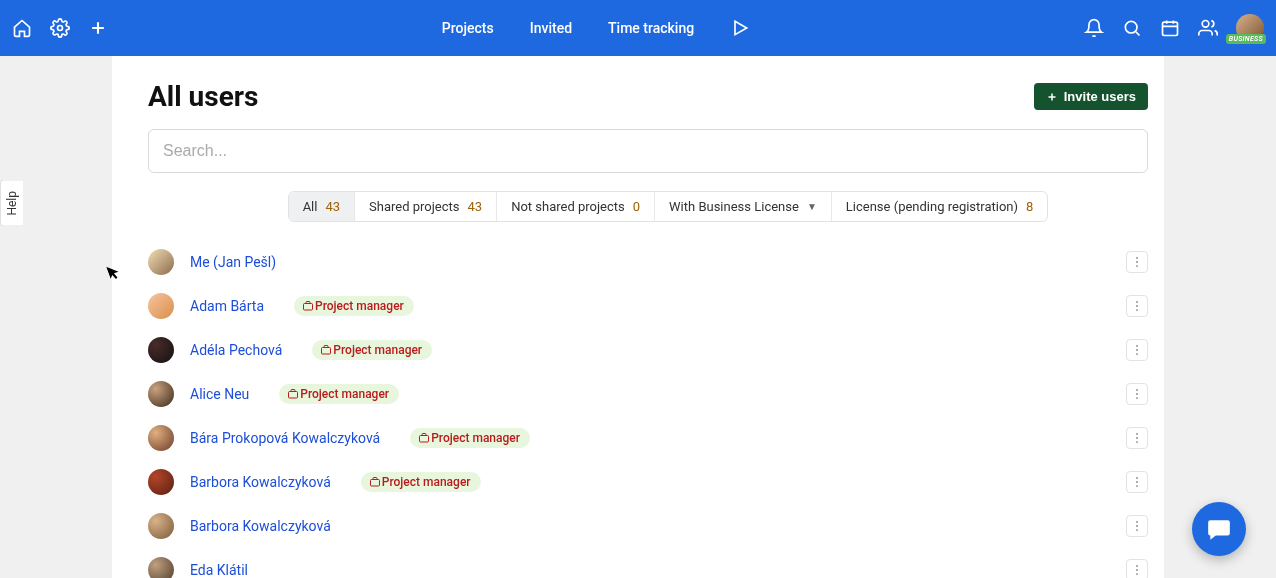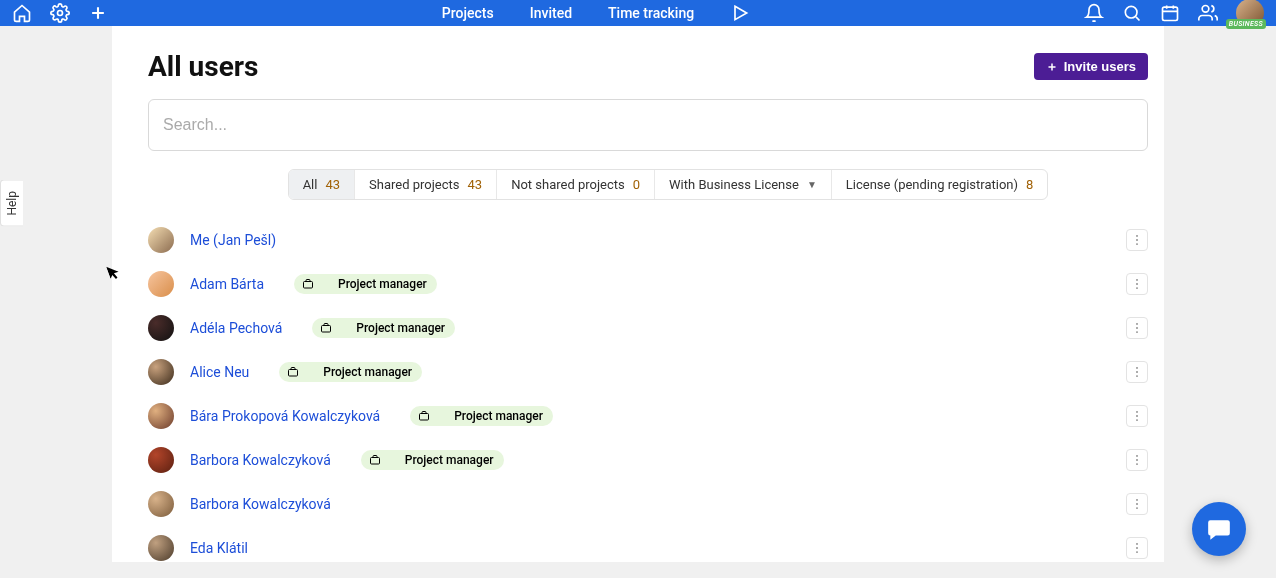--- a/index.html
+++ b/index.html
@@ -8,21 +8,21 @@
       background: #f0f0f0;
       width: 1276px;
       height: 578px;
       overflow: hidden;
       position: relative;
     }
     
     
     .topbar {
       background: #1f69e0;
-      height: 26px;
+      height: 56px;
       display: flex;
       align-items: center;
       padding: 0 12px;
       color: #fff;
     }
     .topbar-left { display: flex; gap: 18px; align-items: center; }
     .topbar-center { flex: 1; display: flex; justify-content: center; gap: 36px; align-items: center; }
     .topbar-right { display: flex; gap: 18px; align-items: center; }
     .nav-link { color: #fff; font-size: 14px; font-weight: 500; cursor: pointer; }
     .icon-btn { display:flex; align-items:center; justify-content:center; cursor:pointer; color:#fff; }
@@ -51,28 +51,28 @@
       margin: 0 auto;
       width: 1052px;
       background:#fff;
       height:100%;
       padding: 24px 16px 0 36px;
       overflow: hidden;
     }
     .page-head { display:flex; align-items:center; justify-content:space-between; margin-bottom:16px;}
     .page-title { font-size:28px; font-weight:700; color:#111; }
     .invite-btn {
-      background:#4c1d95; color:#fff; border:none; border-radius:4px;
+      background:#14532d; color:#fff; border:none; border-radius:4px;
       padding:6px 12px; font-size:13px; font-weight:600; cursor:pointer;
       display:flex; align-items:center; gap:6px;
     }
     
     .search-box {
       border:1px solid #d9d9d9; border-radius:6px;
-      height:52px; display:flex; align-items:center; padding:0 14px;
+      height:44px; display:flex; align-items:center; padding:0 14px;
       margin-bottom:18px;
     }
     .search-input {
       border:none; outline:none; width:100%; font-size:16px; color:#555;
     }
     .search-input::placeholder { color:#aaa; }
     
     .filters { display:flex; justify-content:center; margin-bottom:18px; }
     .seg {
       display:flex; border:1px solid #e2e2e2; border-radius:6px; overflow:hidden;margin-left:40px;
@@ -88,23 +88,23 @@
     
     .user-list { display:flex; flex-direction:column;}
     .user-row {
       display:flex; align-items:center; padding:9px 0;
       justify-content:space-between;
     }
     .user-left { display:flex; align-items:center; gap:16px; }
     .uavatar { width:26px; height:26px; border-radius:50%; flex-shrink:0;}
     .uname { font-size:14px; font-weight:400; color:#1d4ed8; }
     .role-badge {
-      background:#e7f6dd; color:#000000; font-size:12px; font-weight:500;
+      background:#e7f6dd; color:#b91c1c; font-size:12px; font-weight:500;
       padding:3px 10px 3px 8px; border-radius:12px; margin-left:14px;
-      display:inline-flex; align-items:center; gap:24px;
+      display:inline-flex; align-items:center; gap:1px;
     }
     .role-badge svg { width:12px; height:12px; }
     .row-menu {
       width:22px; height:22px; border:1px solid #e3e3e3; border-radius:4px;
       display:flex; align-items:center; justify-content:center; cursor:pointer;
       color:#888;
     }
     .row-menu svg { width:14px; height:14px; }
     
     .chat-fab {

